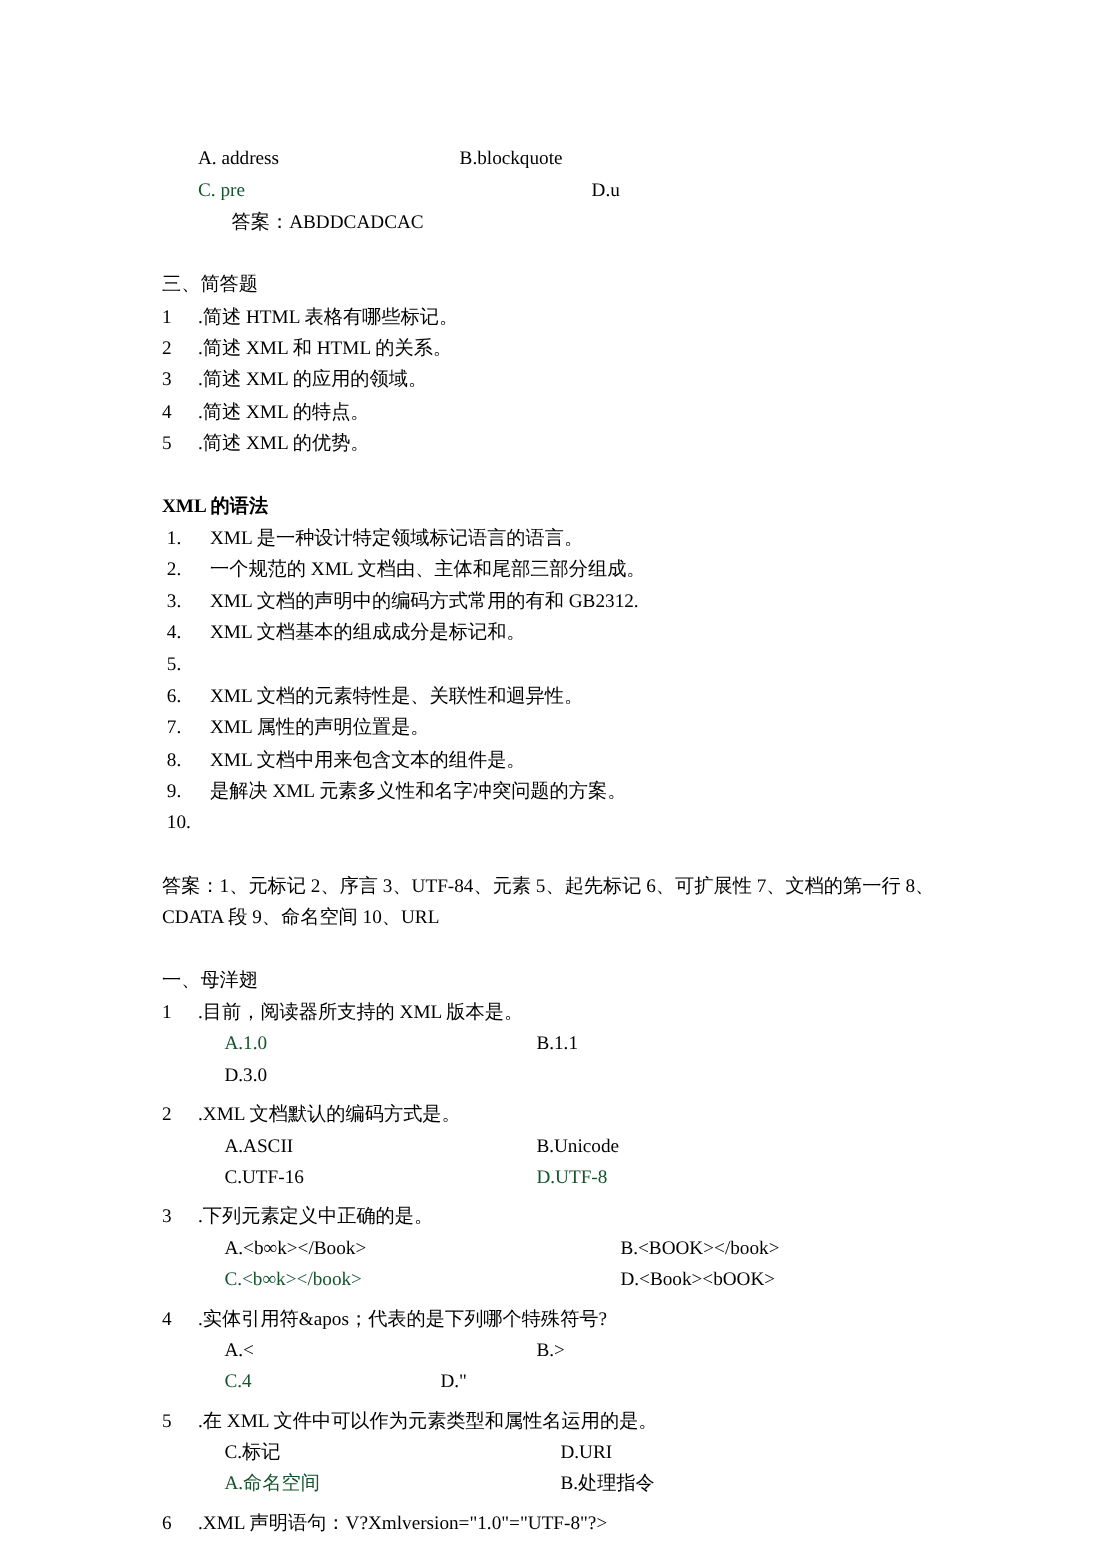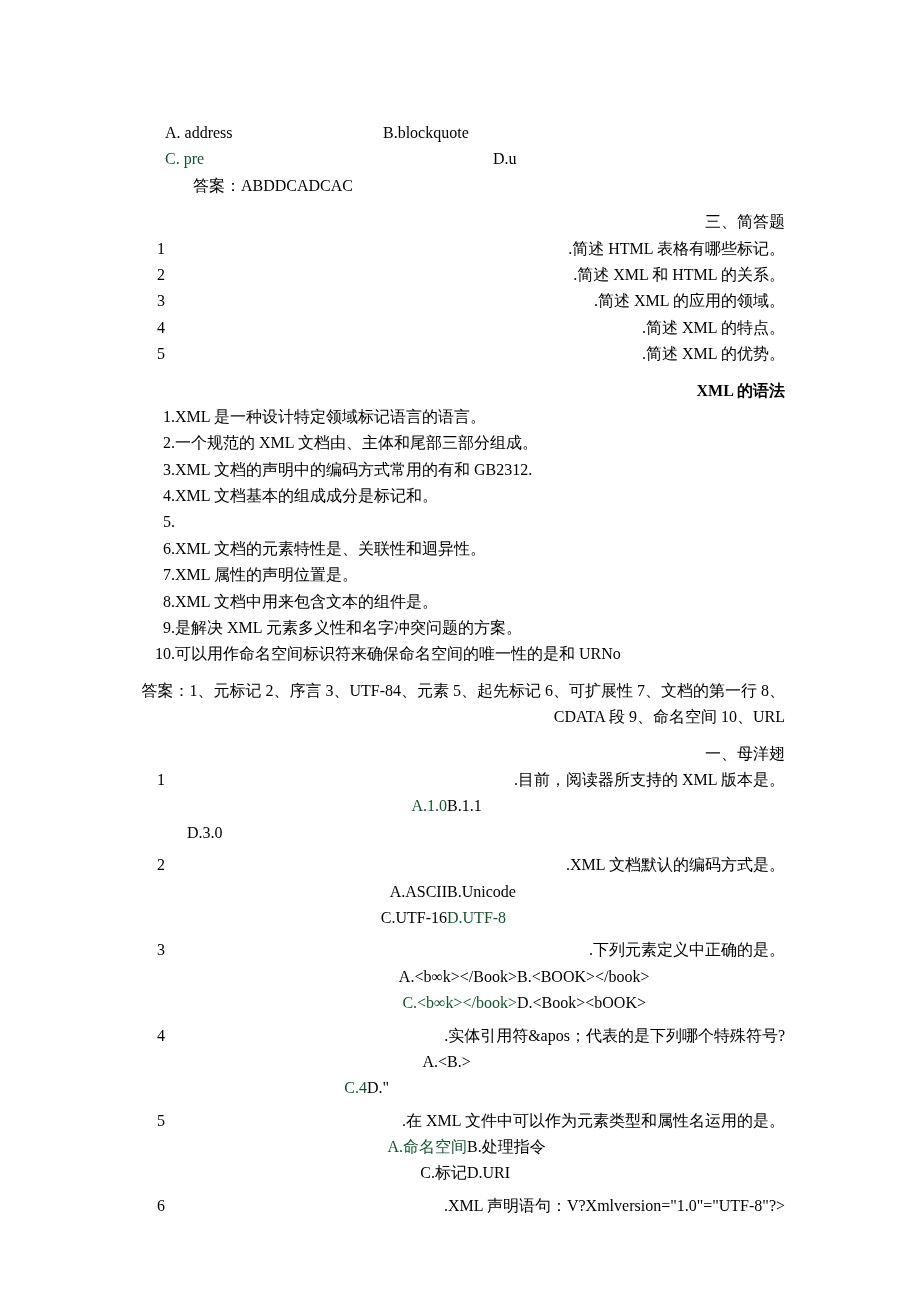--- a/index.html
+++ b/index.html
@@ -14,21 +14,21 @@
   }
   .blue { color: #14532d; }
   .opt-row { display: flex; margin-left: 52px; }
   .opt-row2 { display: flex; margin-left: 30px; gap: 38px; }
   .col { flex: 0 0 auto; }
   .w1 { width: 180px; }
   .w2 { width: 260px; }
   .w6 { width: 330px; }
   .w7 { width: 280px; }
   .ans-row { margin-left: 58px; }
-  .sec2 { margin-top: 10px; text-align: right; }
+  .sec2 { margin-top: 26px; }
   .q-line { display: flex; }
   .q-num { width: 30px; flex-shrink: 0; }
   .q-txt { flex: 1; }
   .fill-line { display: flex; margin-left: 4px; }
   .fill-num { width: 36px; flex-shrink: 0; }
 </style>
 </head>
 <body>
 
 <div class="opt-row2">
@@ -97,21 +97,20 @@
   <div class="fill-line">
       <span class="fill-num">8.</span>
       <span>XML 文档中用来包含文本的组件是。</span>
     </div>
   <div class="fill-line">
       <span class="fill-num">9.</span>
       <span>是解决 XML 元素多义性和名字冲突问题的方案。</span>
     </div>
   <div class="fill-line">
       <span class="fill-num">10.</span>
-      <span>可以用作命名空间标识符来确保命名空间的唯一性的是和 URNo</span>
     </div>
 </div>
 
 <div class="sec2">答案：1、元标记 2、序言 3、UTF-84、元素 5、起先标记 6、可扩展性 7、文档的第一行 8、CDATA 段 9、命名空间 10、URL</div>
 
 <div class="sec2">
   <div>一、母洋翅</div>
 
   <div class="q-line">
       <span class="q-num">1</span>
@@ -162,25 +161,25 @@
   <div class="opt-row">
     <span class="col blue" style="width:180px;">C.4</span>
     <span class="col">D."</span>
   </div>
 
   <div class="q-line" style="margin-top:6px;">
       <span class="q-num">5</span>
       <span class="q-txt">.在 XML 文件中可以作为元素类型和属性名运用的是。</span>
     </div>
   <div class="opt-row">
+    <span class="col w7">C.标记</span>
+    <span class="col">D.URI</span>
+  </div>
+  <div class="opt-row">
     <span class="col w7 blue">A.命名空间</span>
     <span class="col">B.处理指令</span>
-  </div>
-  <div class="opt-row">
-    <span class="col w7">C.标记</span>
-    <span class="col">D.URI</span>
   </div>
 
   <div class="q-line" style="margin-top:6px;">
       <span class="q-num">6</span>
       <span class="q-txt">.XML 声明语句：V?Xmlversion="1.0"="UTF-8"?&gt;</span>
     </div>
 </div>
 
 </body></html>

